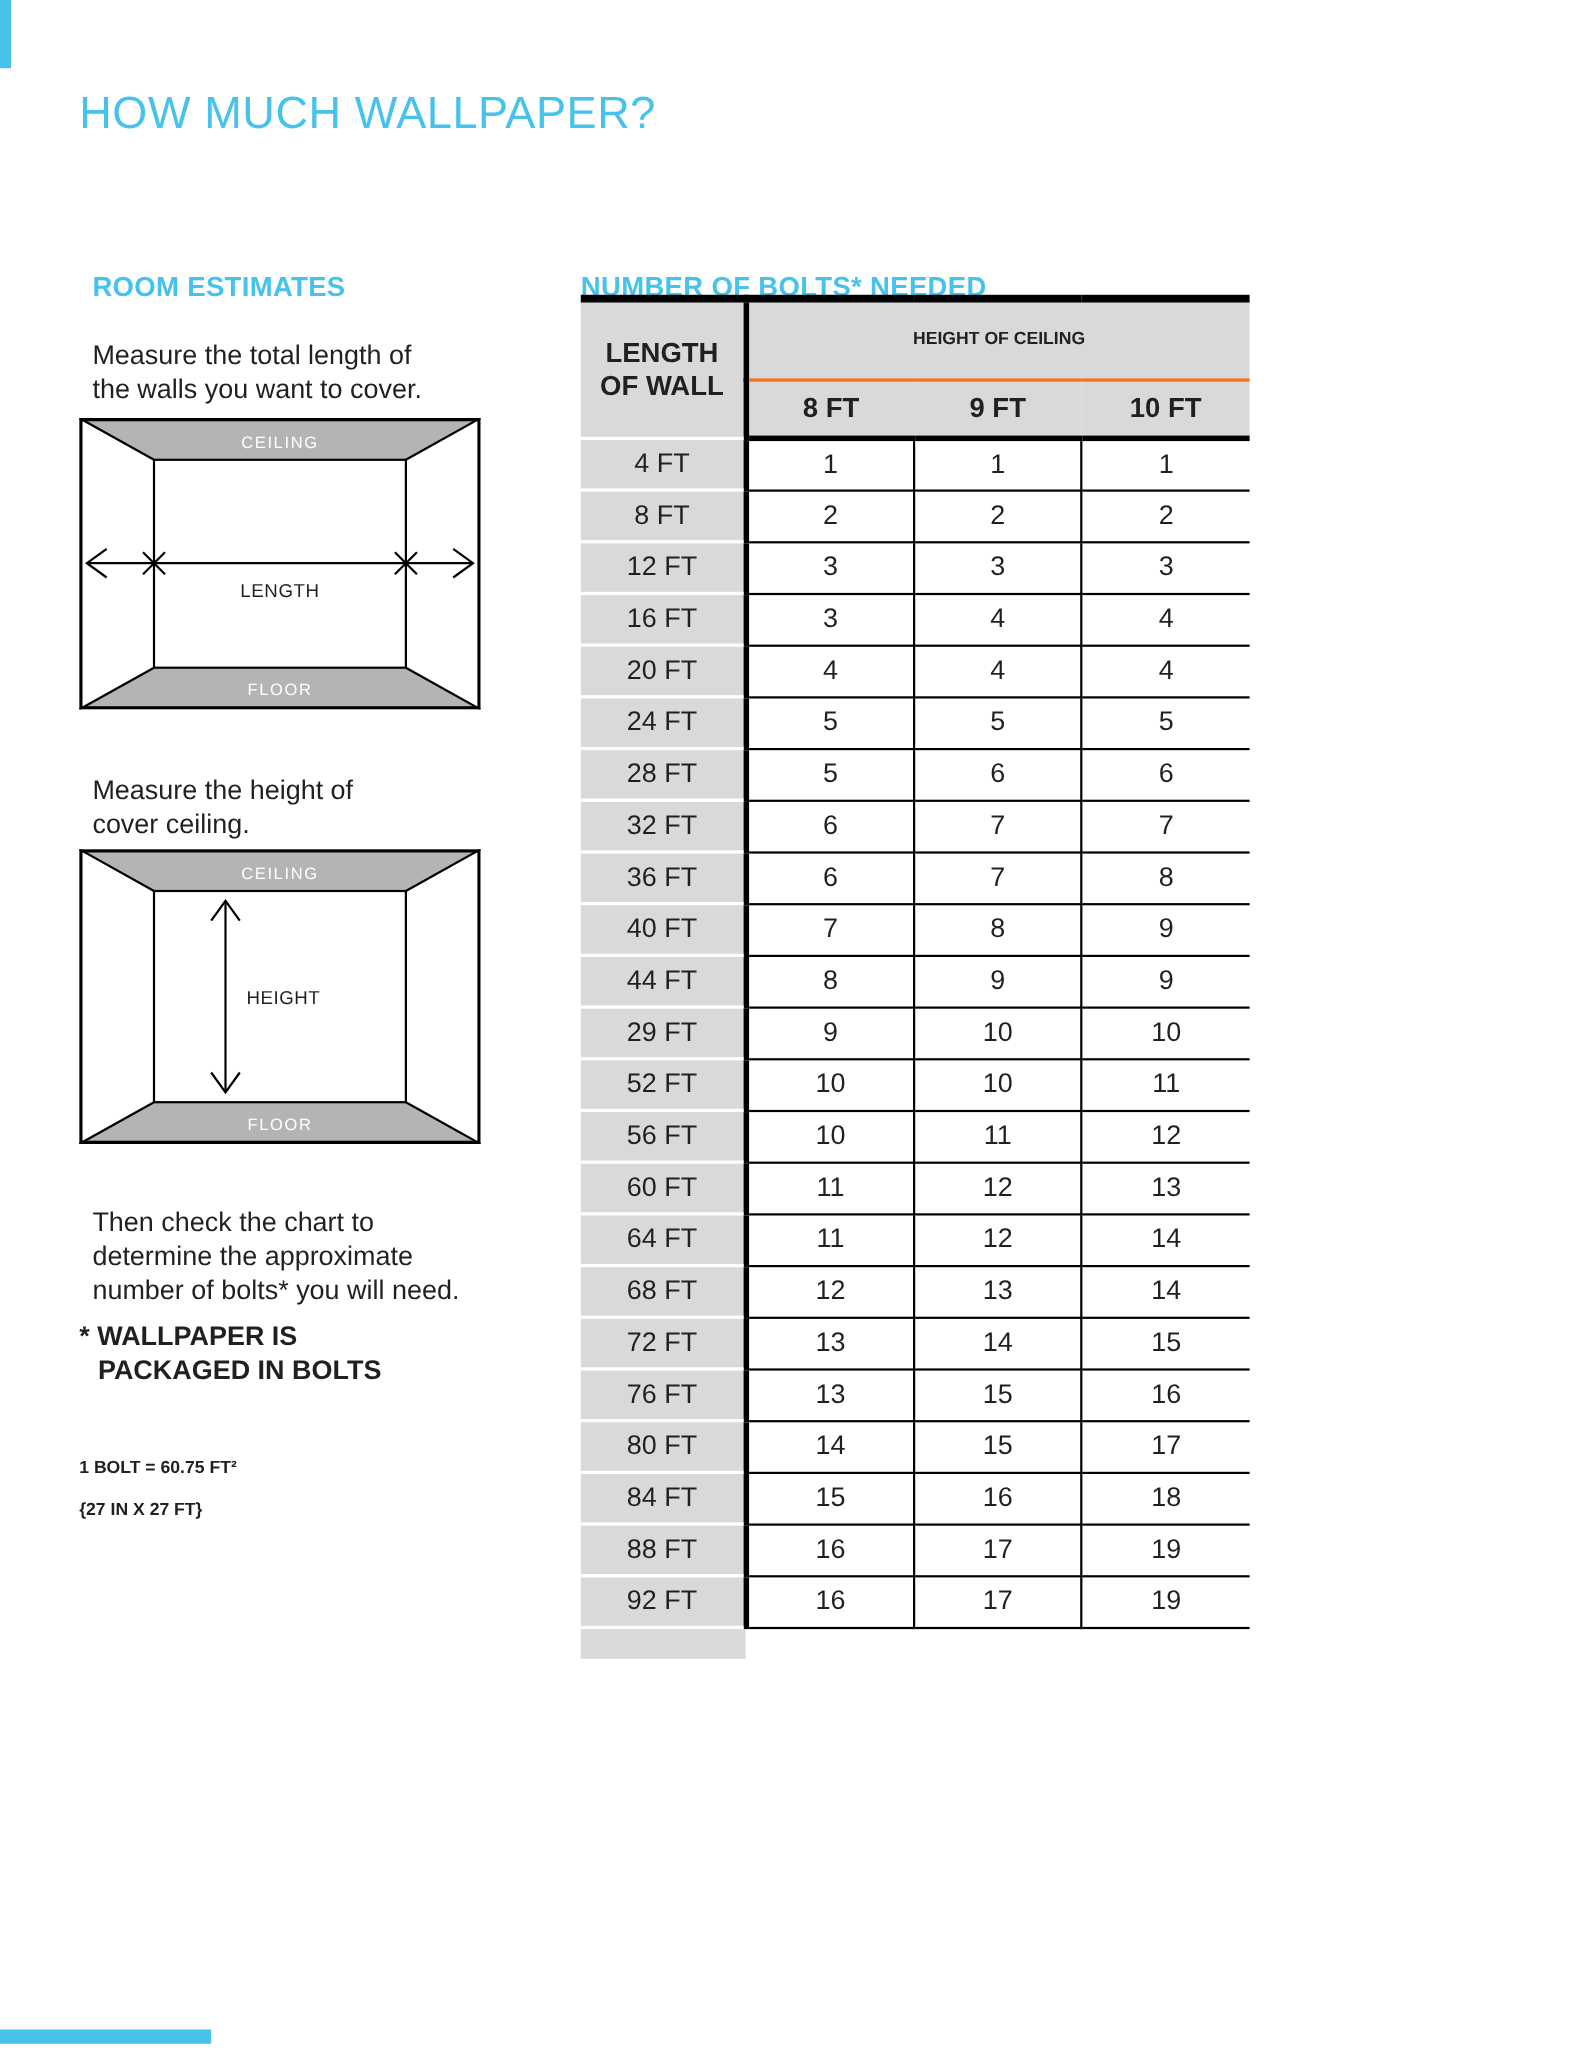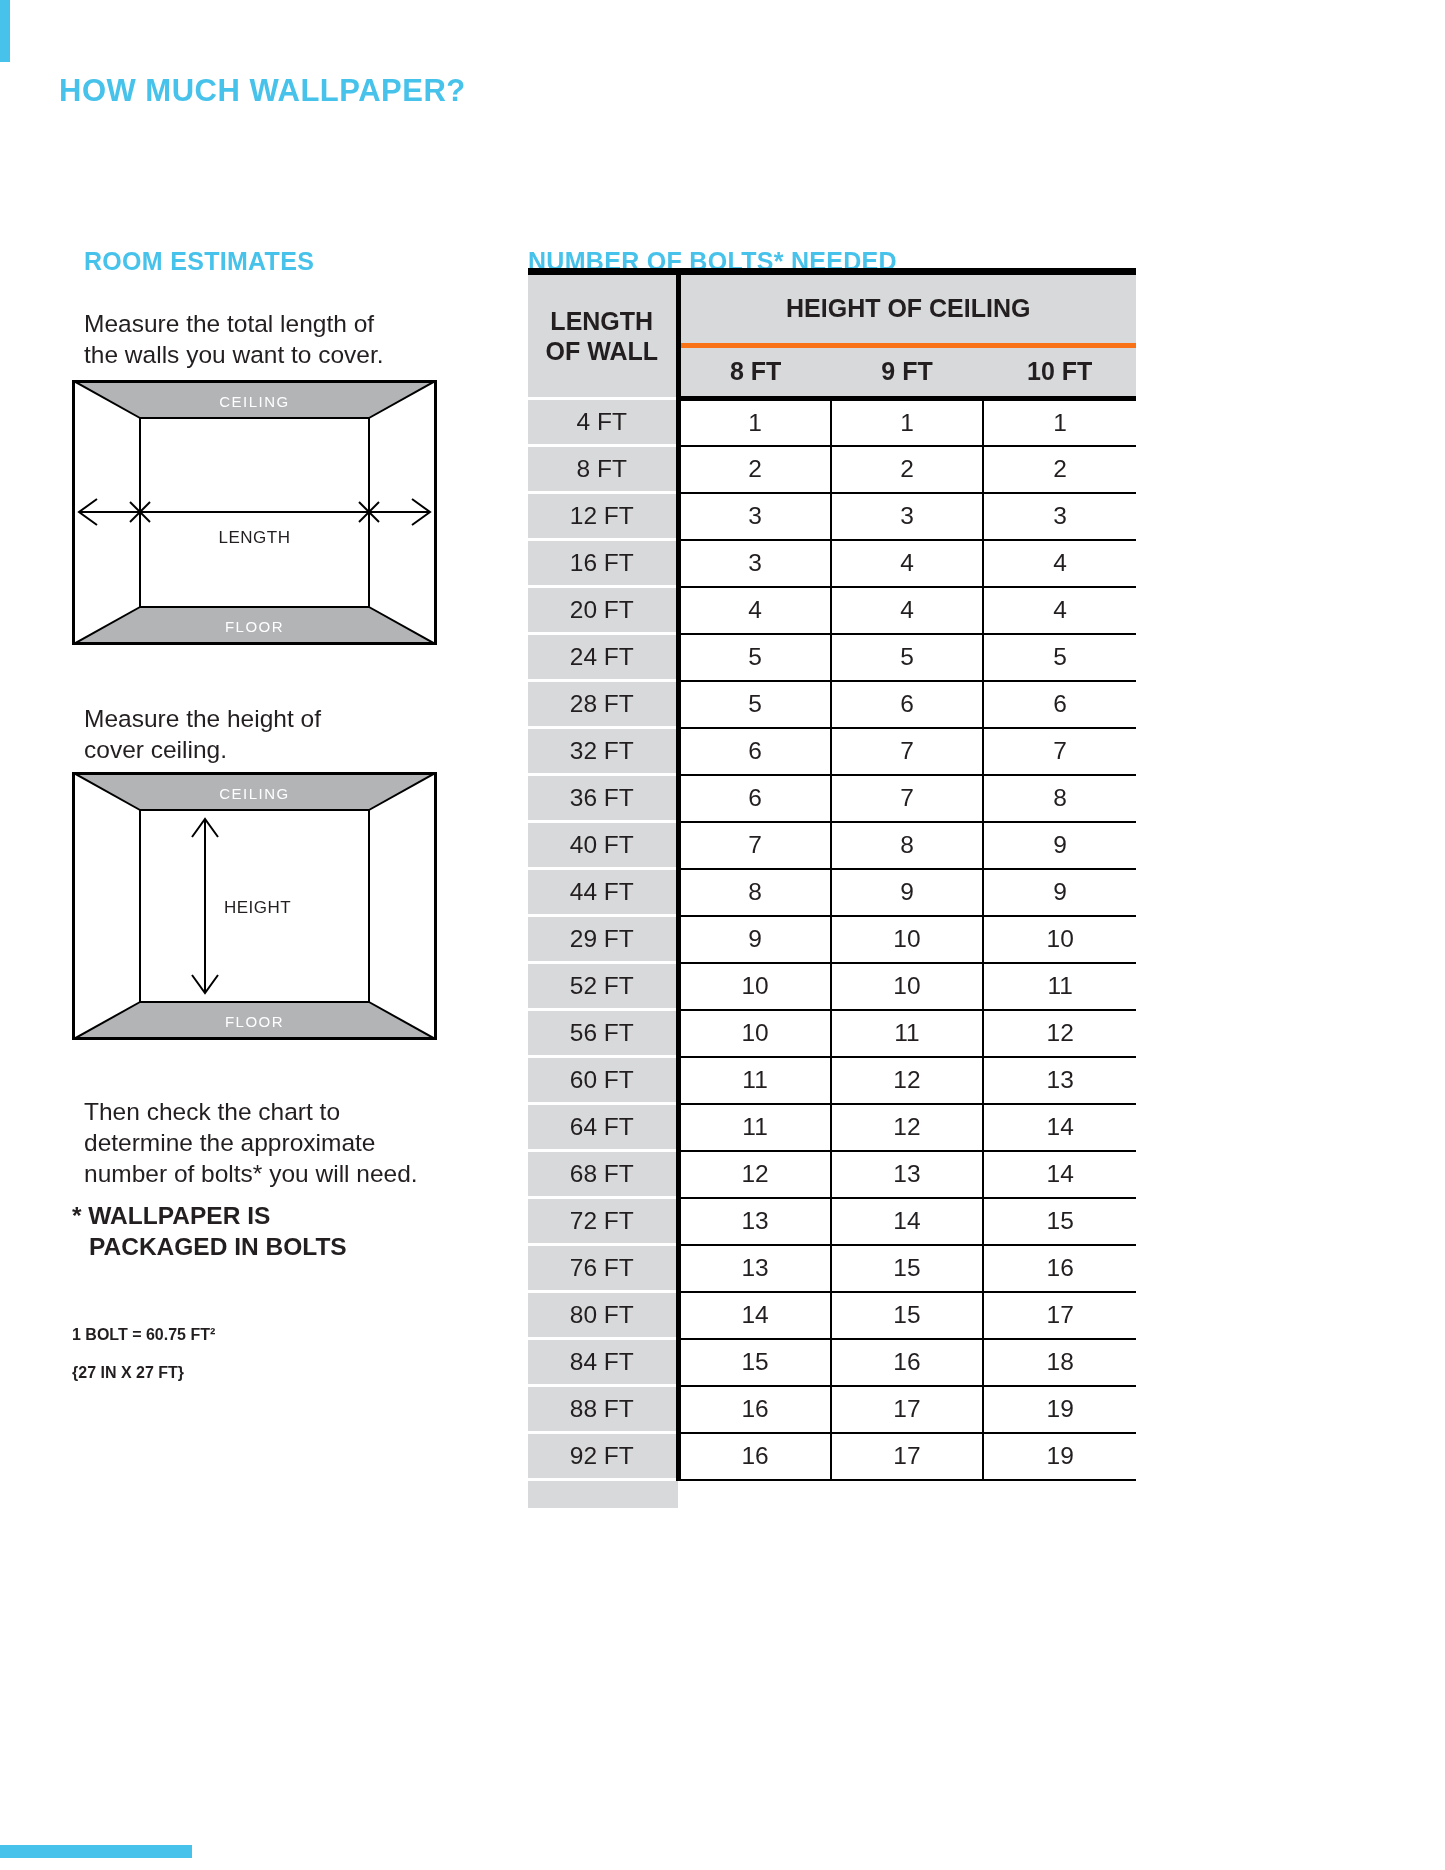--- a/index.html
+++ b/index.html
@@ -23,22 +23,22 @@
     width: 10px; height: 62px;
     background: var(--accent, #47C2EA);
   }
   .accent-h {
     position: absolute; left: 0; top: 1845px;
     width: 192px; height: 13px;
     background: var(--accent, #47C2EA);
   }
 
   .page-title {
-    position: absolute; left: 59px; top: 52px;
-    font-size: 31px; font-weight: bold; letter-spacing: 0.5px;
+    position: absolute; left: 72px; top: 52px;
+    font-size: 41px; font-weight: normal; letter-spacing: 0.5px;
     color: var(--accent, #47C2EA);
   }
 
   .section-heading {
     position: absolute;
     font-size: 25px; font-weight: bold; letter-spacing: 0.3px;
     color: var(--accent, #47C2EA);
   }
   .heading-left { left: 72px; top: 226px; margin-left: 12px; }
   .heading-table { left: 528px; top: 226px; width: 608px; }
@@ -92,23 +92,23 @@
     background: var(--cell-gray, #D8D9DB);
     border-right: 5px solid #000;
     border-bottom: 3px solid #fff;
     height: 127px;
     font-size: 25px; font-weight: bold;
     line-height: 30px;
     white-space: pre-line;
   }
   .group-header {
     background: var(--cell-gray, #D8D9DB);
-    border-bottom: 5px solid #f97316;
+    border-bottom: 3px solid #f97316;
     height: 72px;
-    font-size: 25px; font-weight: bold;
+    font-size: 16px; font-weight: bold;
   }
   .sub-header {
     background: var(--cell-gray, #D8D9DB);
     border-bottom: 5px solid #000;
     height: 52px;
     font-size: 25px; font-weight: bold;
   }
   .wall-cell {
     background: var(--cell-gray, #D8D9DB);
     border-right: 5px solid #000;

